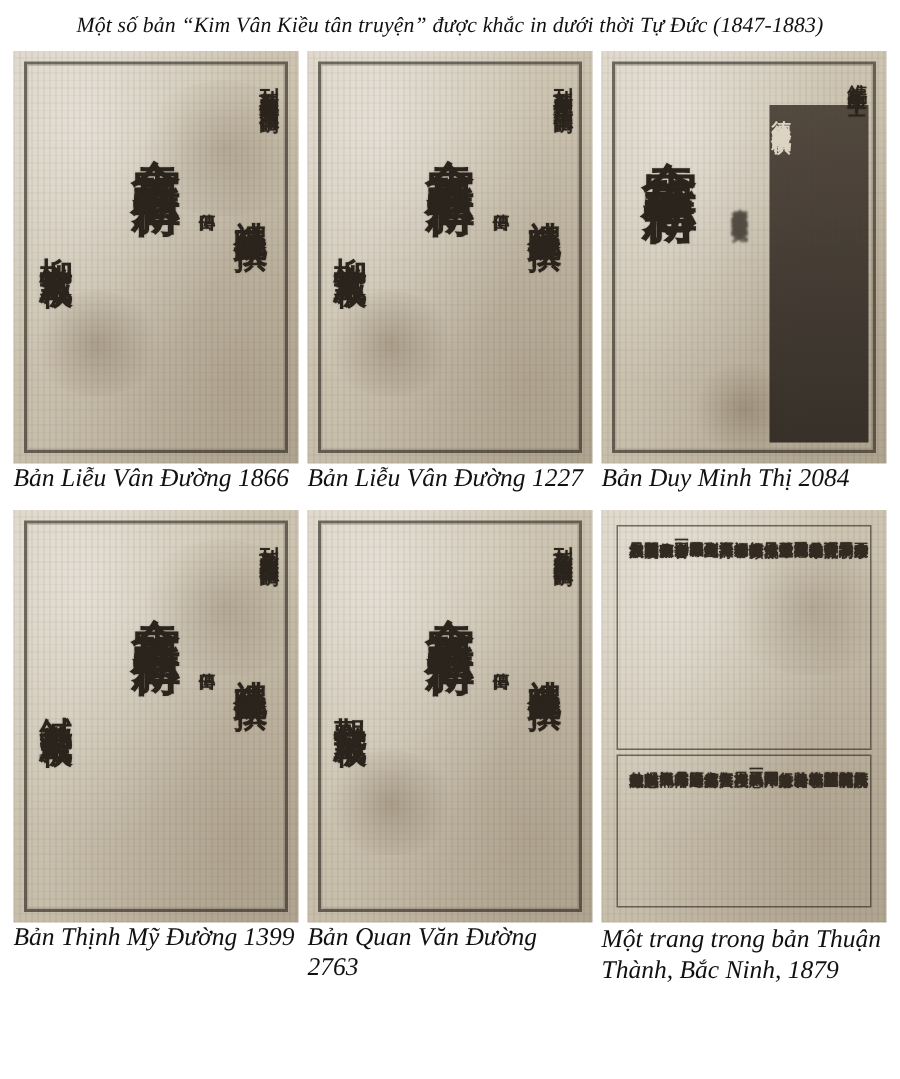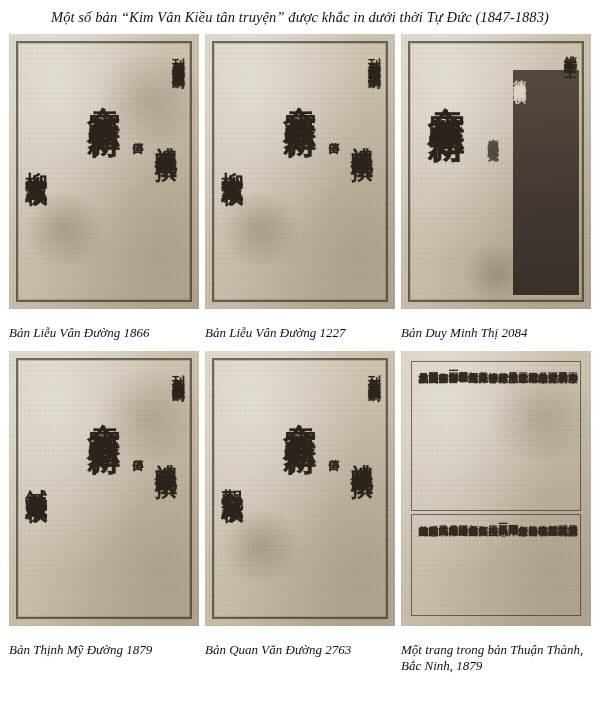--- a/index.html
+++ b/index.html
@@ -42,24 +42,24 @@
   }
   .figure {
     width: 190px;
     height: 275px;
     position: relative;
     overflow: hidden;
     background: #cfc8bb;
     border: 1px solid #8d8madd;
   }
   .figure-cap {
-    font-size: 13px;
+    font-size: 17px;
     font-style: italic;
     line-height: 1.2;
-    margin-top: 16px;
+    margin-top: 0;
     margin-bottom: 6px;
     min-height: 16px;
   }
   .figure-cap.two-line { line-height: 1.25; }
 
   
   .paper {
     position: absolute;
     inset: 0;
     background:
@@ -213,21 +213,21 @@
       <div class="figure layout-a">
         <div class="paper"></div>
         <div class="stain2"></div>
         <div class="frame"></div>
         <div class="col small right-head">刊新冬孟卯己德嗣</div>
         <div class="col big title-col">金雲翹新傳</div>
         <div class="col medium left-col">鍼美堂藏板</div>
         <div class="col medium mid-col">禮參阮侯撰</div>
         <div class="col tiny mid-col2">傳田</div>
       </div>
-      <div class="figure-cap">Bản Thịnh Mỹ Đường 1879</div>
+      <div class="figure-cap">Bản Thịnh Mỹ Đường 1399</div>
     </div>
 
     <div class="cell">
       <div class="figure layout-a">
         <div class="paper"></div>
         <div class="stain1"></div>
         <div class="frame"></div>
         <div class="col small right-head">刊新冬孟卯己德嗣</div>
         <div class="col big title-col">金雲翹新傳</div>
         <div class="col medium left-col">觀文堂藏板</div>

